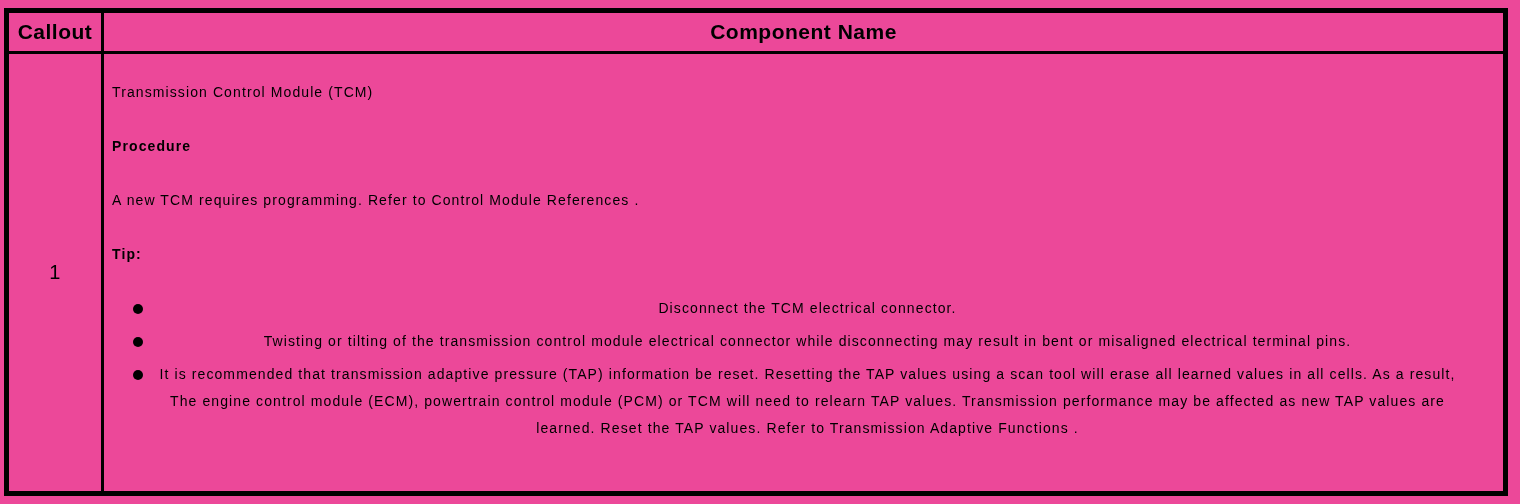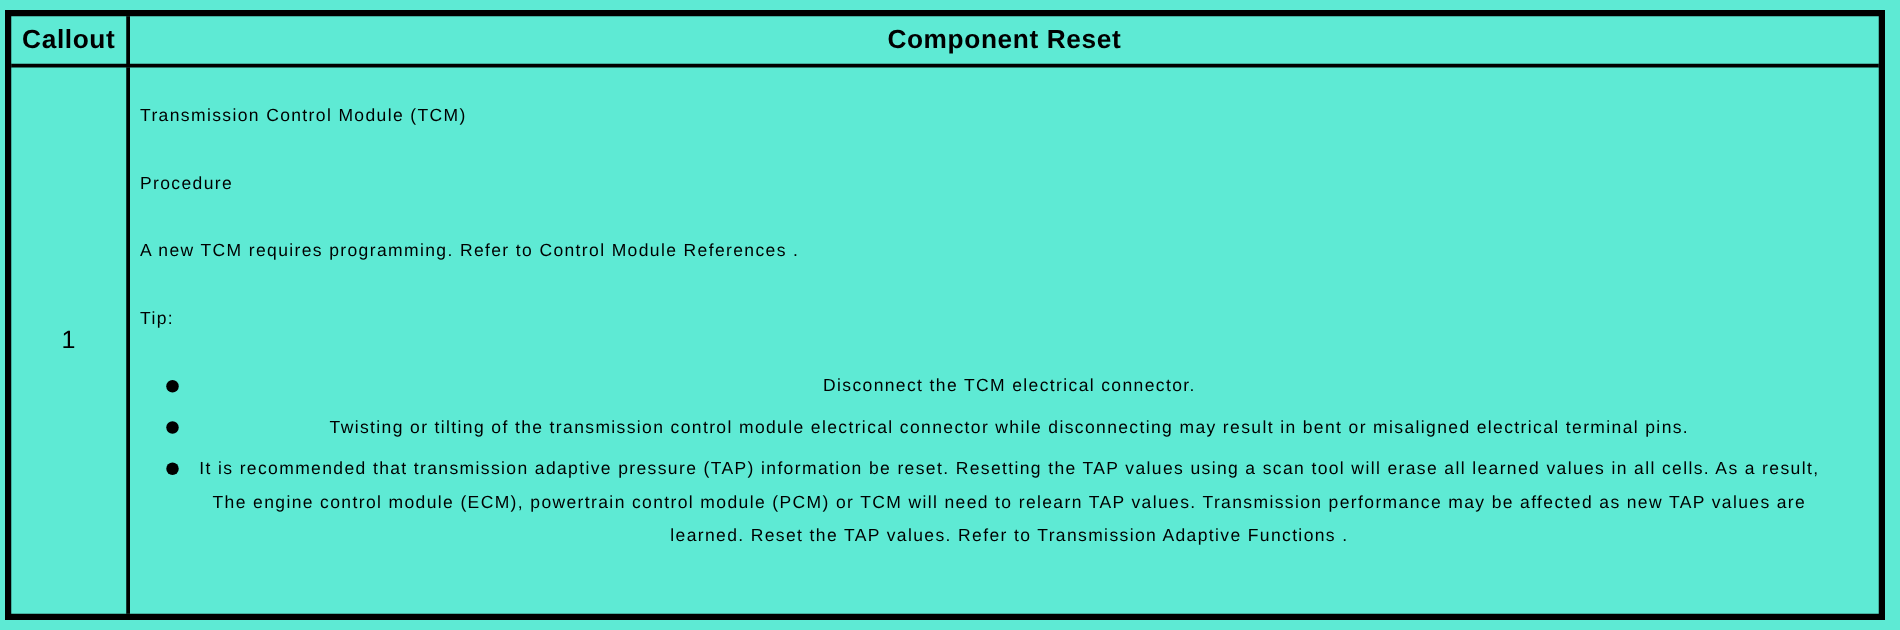--- a/index.html
+++ b/index.html
@@ -6,21 +6,21 @@
     margin: 0;
     padding: 0;
     background: #ffffff;
     color: #000000;
     font-family: "Liberation Sans", sans-serif;
   }
   .page {
     position: relative;
     width: 1520px;
     height: 504px;
-    background: #5eead4;
+    background: #ec4899;
     overflow: hidden;
   }
   table.component-table {
     position: absolute;
     left: 4px;
     top: 8px;
     width: 1504px;
     height: 488px;
     border-collapse: collapse;
     table-layout: fixed;
@@ -49,21 +49,21 @@
   td.content-cell {
     vertical-align: top;
     padding: 25px 8px 6px 8px;
     font-size: 14px;
     line-height: 27px;
     letter-spacing: 1.1px;
   }
   td.content-cell p {
     margin: 0 0 27px 0;
   }
-  .bold { font-weight: normal; }
+  .bold { font-weight: bold; }
   ul.tip-list {
     margin: 0;
     padding: 0;
     list-style: none;
     max-width: 1345px;
   }
   ul.tip-list li {
     position: relative;
     padding-left: 46px;
     margin-bottom: 6px;
@@ -85,21 +85,21 @@
 
 <div class="page">
   <table class="component-table">
     <colgroup>
       <col class="callout-col">
       <col>
     </colgroup>
     <thead>
       <tr>
         <th>Callout</th>
-        <th>Component Reset</th>
+        <th>Component Name</th>
       </tr>
     </thead>
     <tbody>
       <tr>
         <td class="callout-cell">1</td>
         <td class="content-cell">
           <p>Transmission Control Module (TCM)</p>
           <p class="bold">Procedure</p>
           <p>A new TCM requires programming. Refer to Control Module References .</p>
           <p class="bold">Tip:</p>

